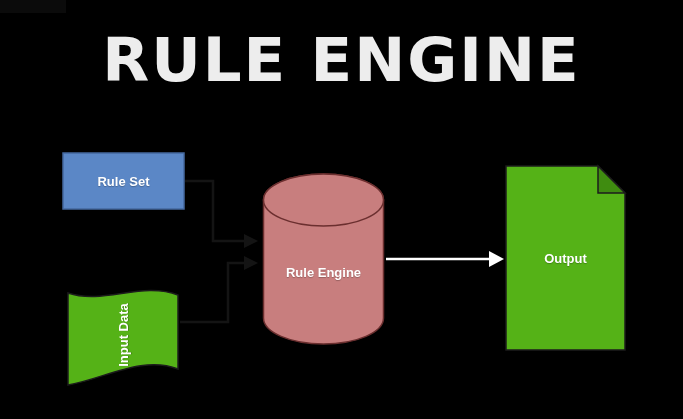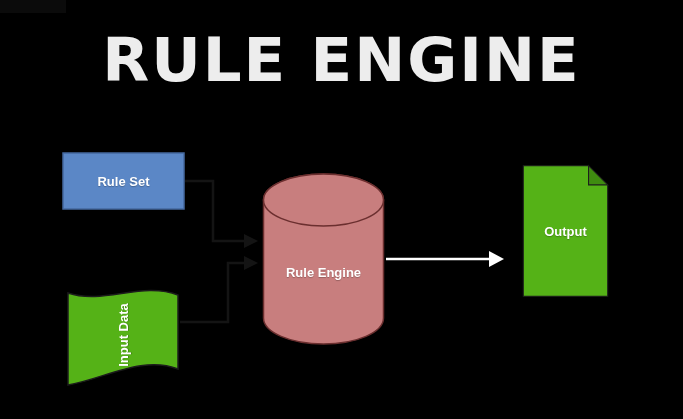--- a/index.html
+++ b/index.html
@@ -63,21 +63,21 @@
   </div>
 
   <div class="shape" style="left:262px;top:173px;width:123px;height:172px;">
     <svg viewBox="0 0 123 172">
       <path d="M 1.5,27 A 60 26 0 0 1 121.5,27 L 121.5,145 A 60 26 0 0 1 1.5,145 Z" stroke-width="1.5" fill="#c87e7e" stroke="#6b2f2f"></path>
       <ellipse cx="61.5" cy="27" rx="60" ry="26" stroke-width="1.5" fill="#c87e7e" stroke="#6b2f2f"></ellipse>
     </svg>
     <div class="label cyl">Rule Engine</div>
   </div>
 
-  <div class="shape" style="left:505px;top:165px;width:121px;height:132px;">
+  <div class="shape" style="left:505px;top:165px;width:121px;height:186px;">
     <svg viewBox="0 0 121 186">
       <path d="M 1,1 L 93,1 L 120,28 L 120,185 L 1,185 Z" stroke-width="1.5" fill="#55b217" stroke="#1c1c1c"></path>
       <path d="M 93,1 L 93,28 L 120,28 Z" stroke-width="1.5" fill="#3f8c10" stroke="#1c1c1c"></path>
     </svg>
     <div class="label">Output</div>
   </div>
 
 </div>
 
 </body></html>

